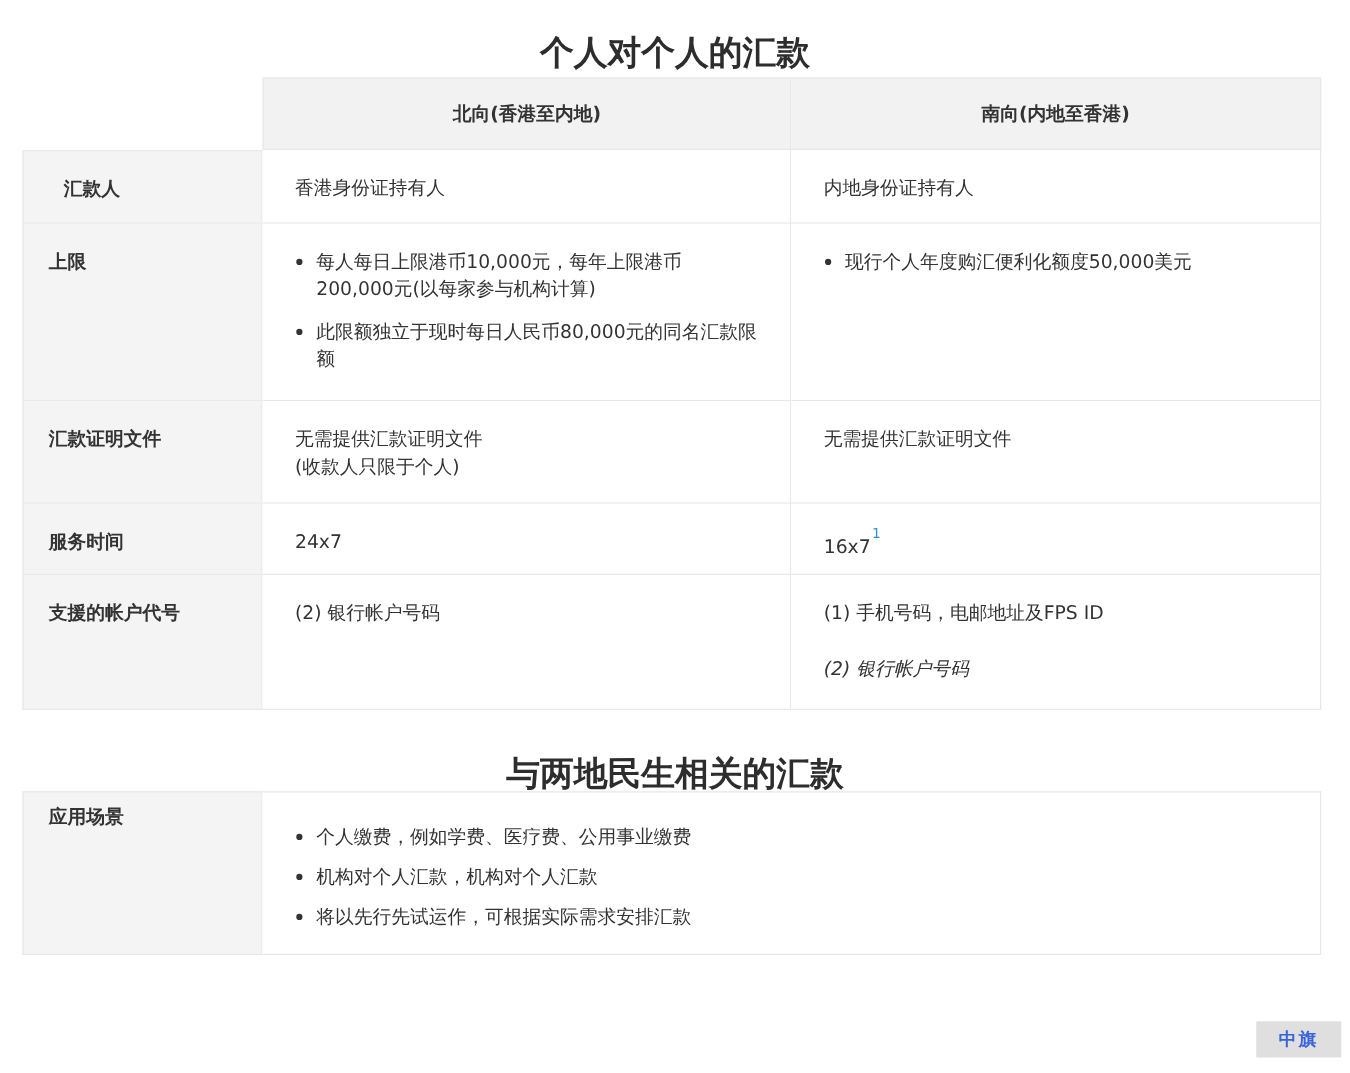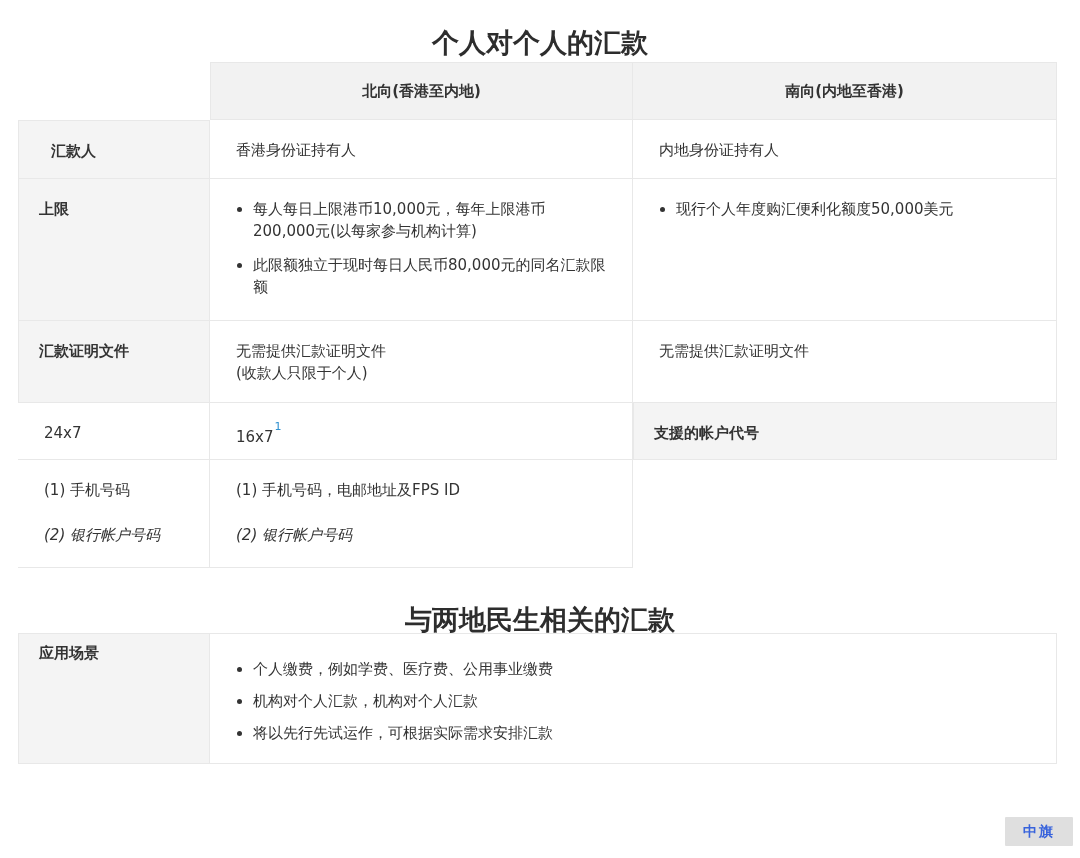--- a/index.html
+++ b/index.html
@@ -98,28 +98,28 @@
     </ul>
   </div>
 
   <div class="cell label-cell">汇款证明文件</div>
   <div class="cell content">
     <div>无需提供汇款证明文件</div>
     <div>(收款人只限于个人)</div>
   </div>
   <div class="cell content">无需提供汇款证明文件</div>
 
+  <div class="cell label-cell">服务时间</div>
   <div class="cell content">24x7</div>
   <div class="cell content">
     <span>16x7</span><sup class="fn">1</sup>
   </div>
 
   <div class="cell label-cell">支援的帐户代号</div>
   <div class="cell content">
-    <div class="para">(1) 手机号码</div>
     <div class="para">(2) 银行帐户号码</div>
   </div>
   <div class="cell content">
     <div class="para">(1) 手机号码，电邮地址及FPS ID</div>
     <div class="para">(2) 银行帐户号码</div>
   </div>
 </div>
 
 <h1 class="sec-title" id="title-2">与两地民生相关的汇款</h1>
 

